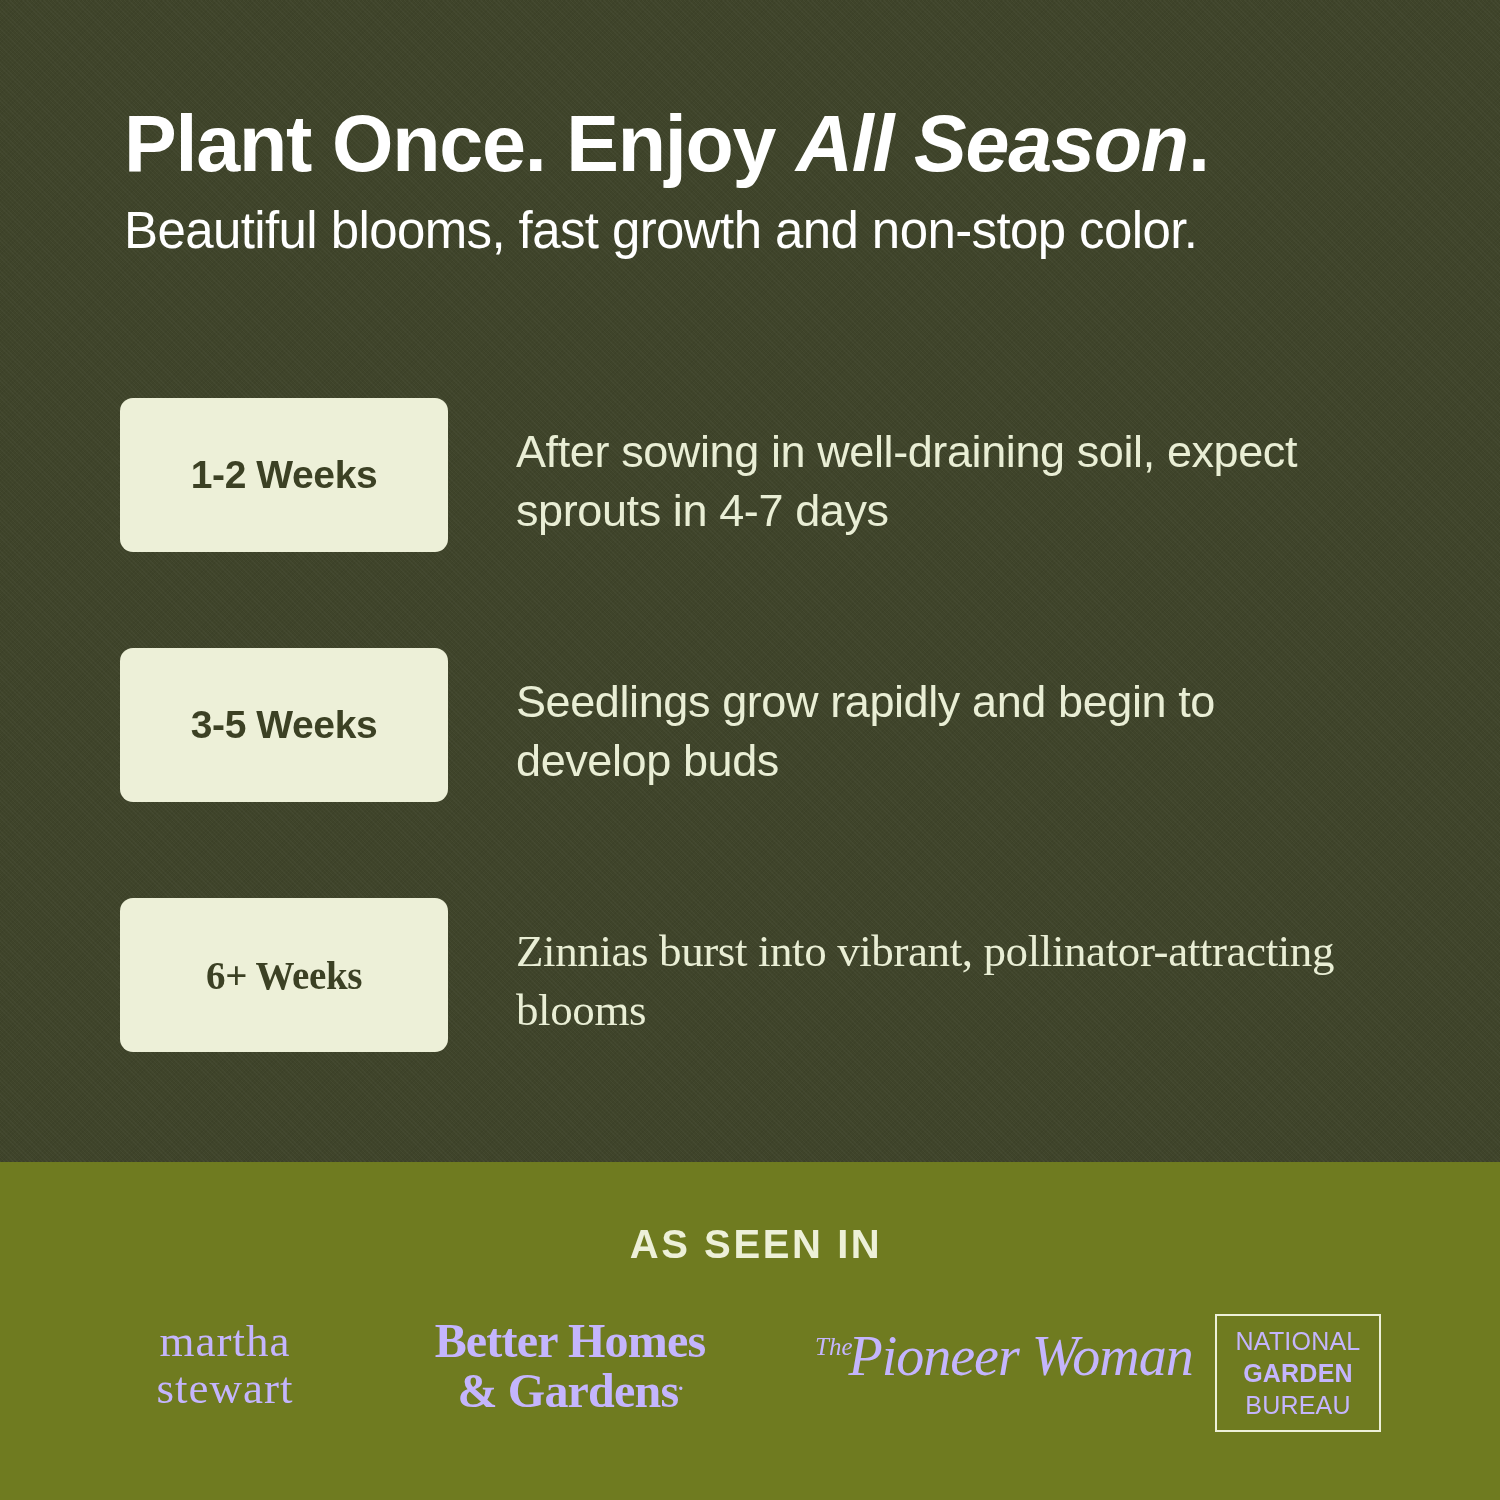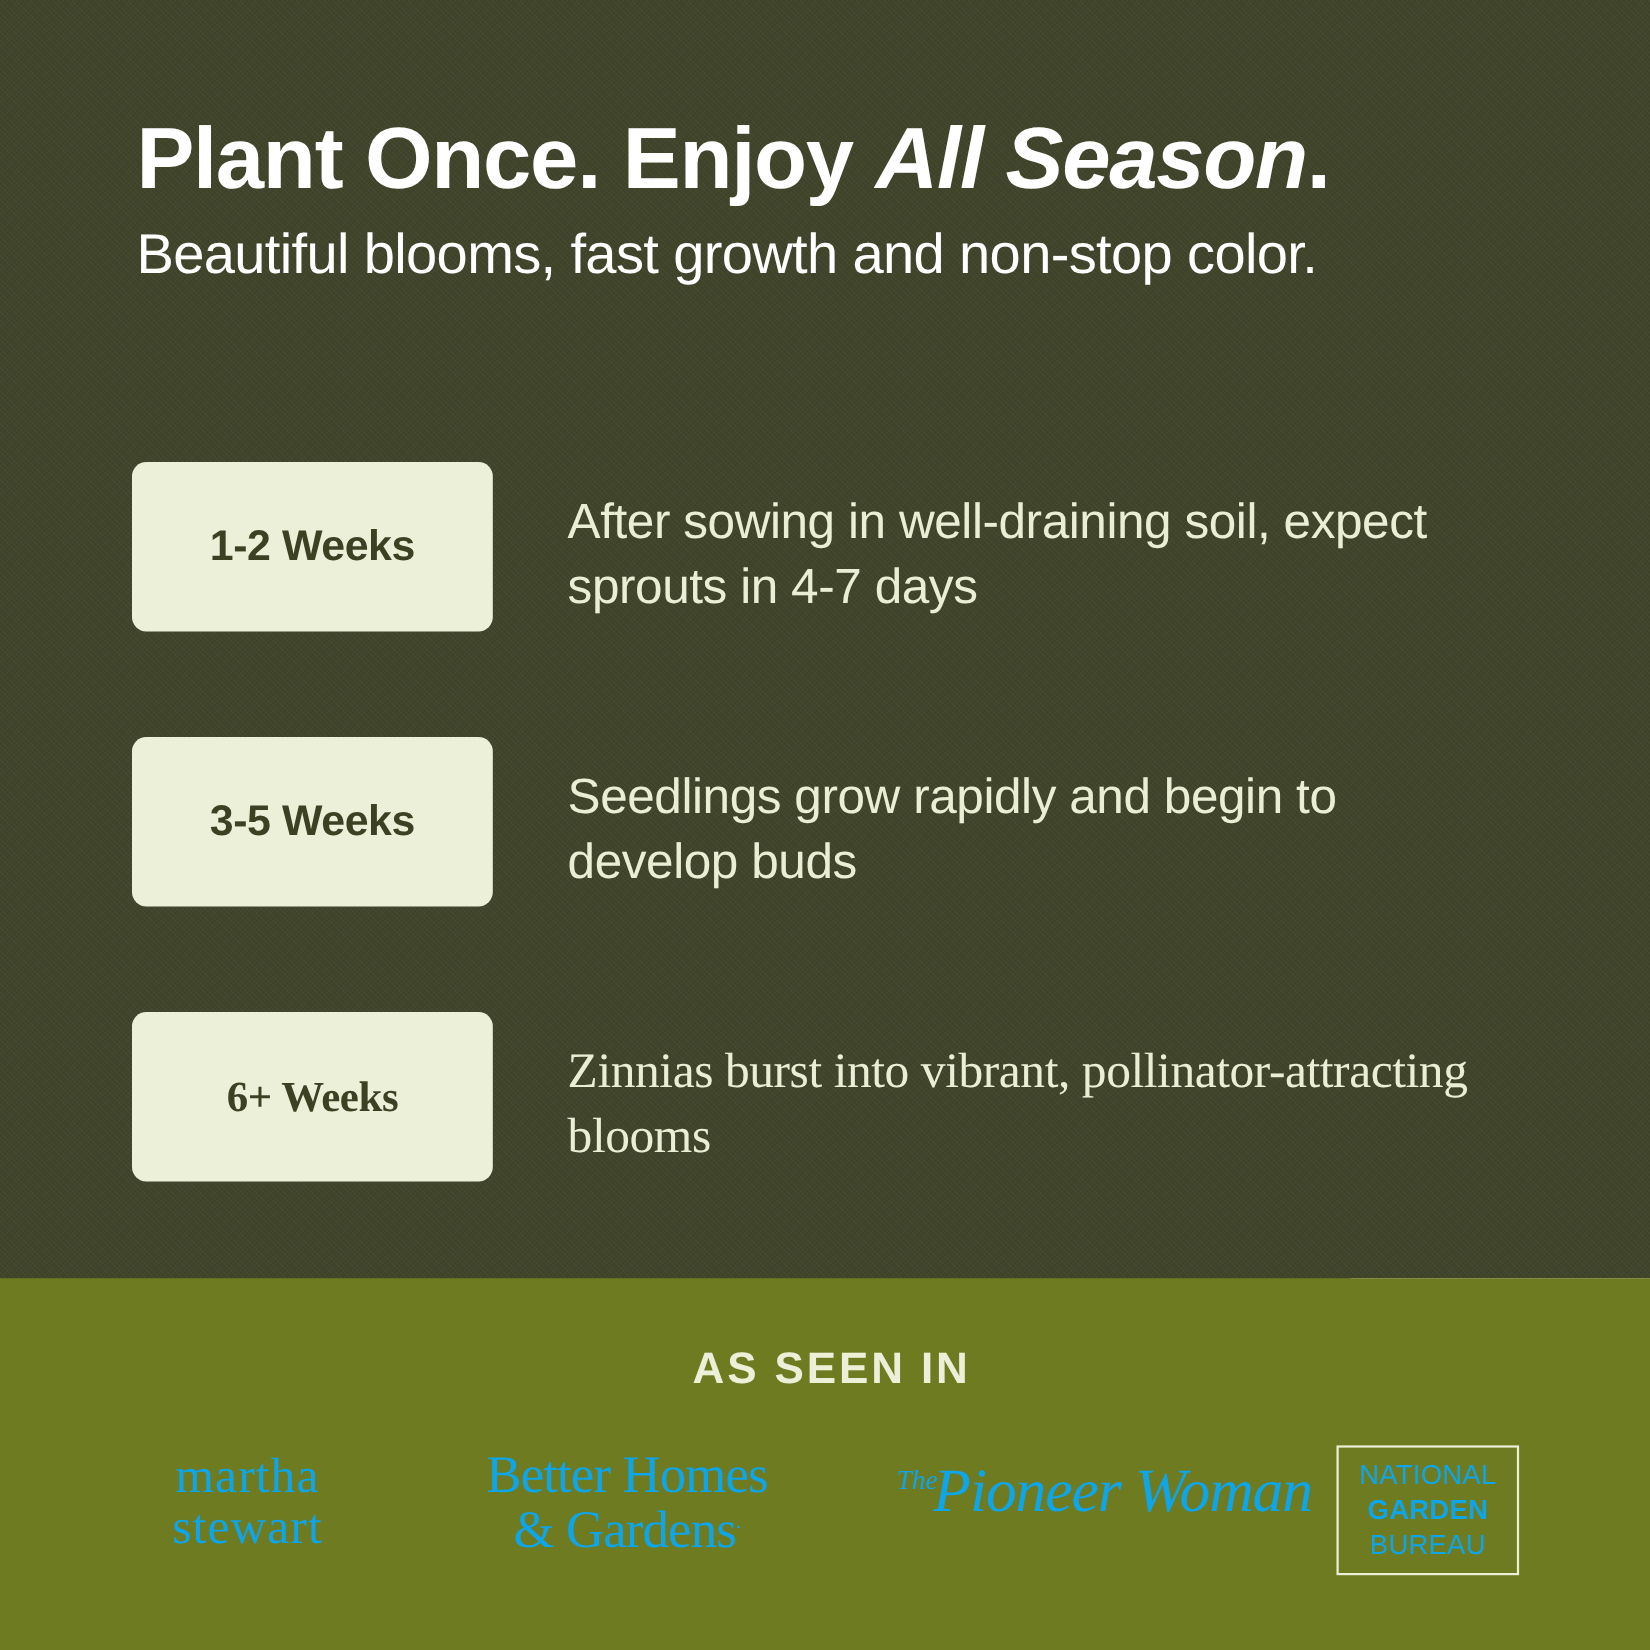--- a/index.html
+++ b/index.html
@@ -51,21 +51,21 @@
     font-size:51px;
     font-weight:normal;
     line-height:1.08;
     letter-spacing:-0.6px;
     white-space:nowrap;
   }
 
   
   .timeline {
     position:absolute;
-    left:120px; top:420px;
+    left:120px; top:398px;
     width:1260px;
   }
   .timeline-row {
     display:flex;
     align-items:flex-start;
     margin-bottom:96px;
   }
   .timeline-row:last-child { margin-bottom:0;font-family:Liberation Serif, serif; }
 
   .stage-badge {
@@ -116,39 +116,39 @@
 
   .logo-row {
     position:absolute;
     left:0; top:1300px;
     width:1500px;
     height:150px;
   }
 
   .logo {
     position:absolute;
-    color:#0ea5e9;
+    color:#c4b5fd;
     text-align:center;
   }
 
   
   .logo-martha {
     left:110px; top:18px; width:230px;
     font-family:"Liberation Serif", serif;
     font-size:45px;
     line-height:1.05;
     letter-spacing:1.0px;
   }
   .logo-martha .l1, .logo-martha .l2 { display:block; }
 
   
   .logo-bhg {
     left:415px; top:16px; width:310px;
     font-family:"Liberation Serif", serif;
-    font-weight:normal;
+    font-weight:bold;
     font-size:48px;
     line-height:1.04;
     letter-spacing:-0.8px;
   }
   .logo-bhg .l1, .logo-bhg .l2 { display:block; }
   .logo-bhg .reg { font-size:20px; vertical-align:super; }
 
   
   .logo-pw {
     left:815px; top:28px; width:330px;

